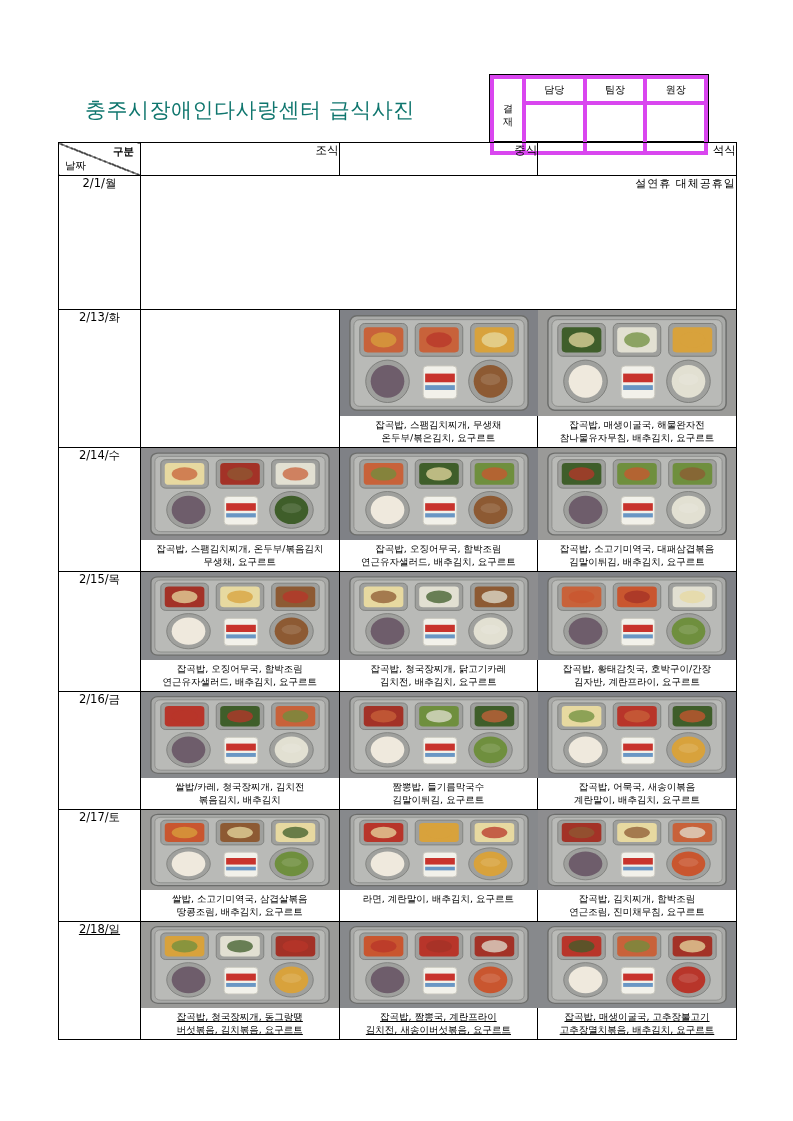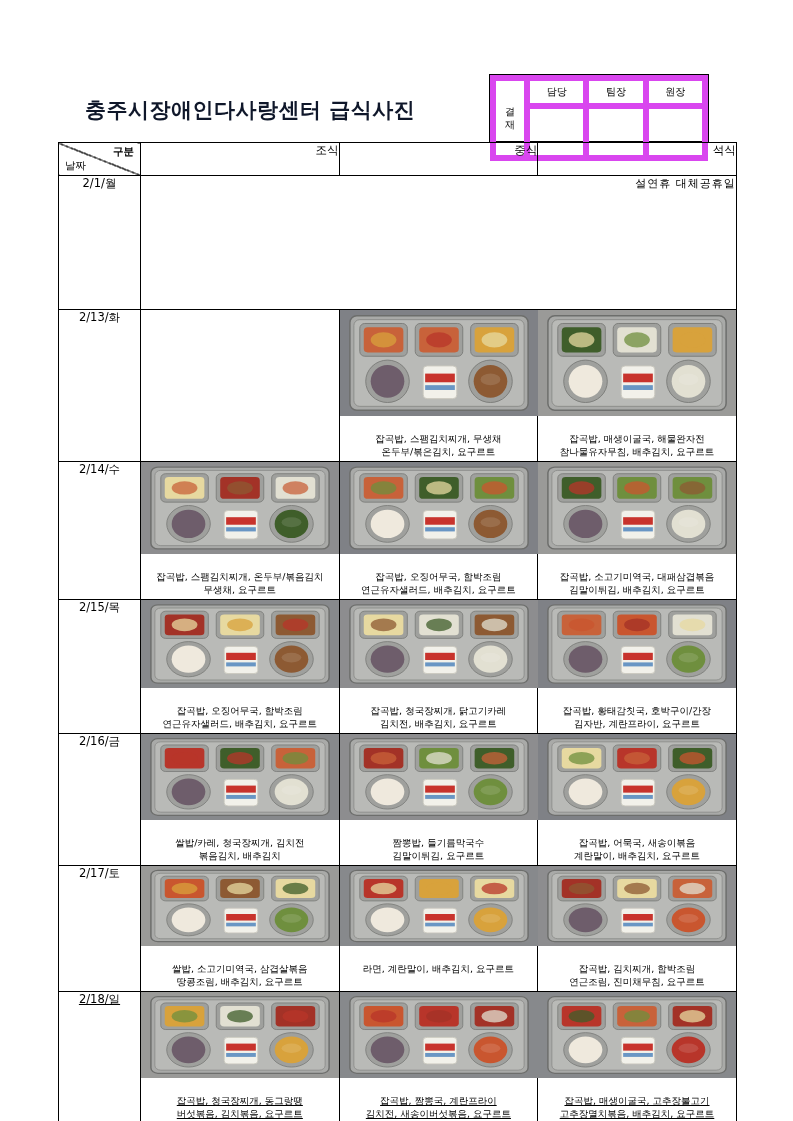--- a/index.html
+++ b/index.html
@@ -7,30 +7,30 @@
   .page{
     width:793px;height:1121px;background:#ffffff;position:relative;
     box-sizing:border-box;overflow:hidden;
   }
   
   .header{
     position:absolute;left:0;top:0;width:793px;height:150px;
   }
   .doc-title{
     position:absolute;left:85px;top:96px;
-    font-size:21px;font-weight:bold;color:#0f172a;letter-spacing:0.5px;
+    font-size:21px;font-weight:normal;color:#0f766e;letter-spacing:0.5px;
     white-space:nowrap;
   }
   .approval{
     position:absolute;left:489px;top:74px;width:218px;height:66px;
     border:1px solid #000;border-collapse:collapse;
   }
   .approval table{border-collapse:collapse;width:100%;height:100%;}
   .approval td{
-    border:6px solid #d946ef;font-size:10px;text-align:center;vertical-align:middle;
+    border:4px solid #d946ef;font-size:10px;text-align:center;vertical-align:middle;
     color:#000;
   }
   .approval .lbl{width:26px;font-size:10px;line-height:13px;}
   .approval .hdr{height:20px;}
   .approval .bod{height:44px;}
 
   
   .grid{
     position:absolute;left:58px;top:142px;width:678px;
     border-collapse:collapse;table-layout:fixed;
@@ -56,21 +56,21 @@
     text-align:right;vertical-align:middle;font-size:11px;color:#000;
     letter-spacing:1px;
   }
   .mealcell{padding:0;}
   .mealbox{display:flex;flex-direction:column;height:100%;}
   .photo{
     width:100%;display:block;flex:0 0 auto;
   }
   .caption{
     text-align:center;font-size:9.5px;line-height:13px;color:#000;
-    padding:16px 1px 3px 1px;
+    padding:2px 1px 3px 1px;
   }
   .empty{background:#fff;}
   svg{display:block;}
 </style>
 </head>
 <body>
 
 <div class="page">
 
   <div class="header">

